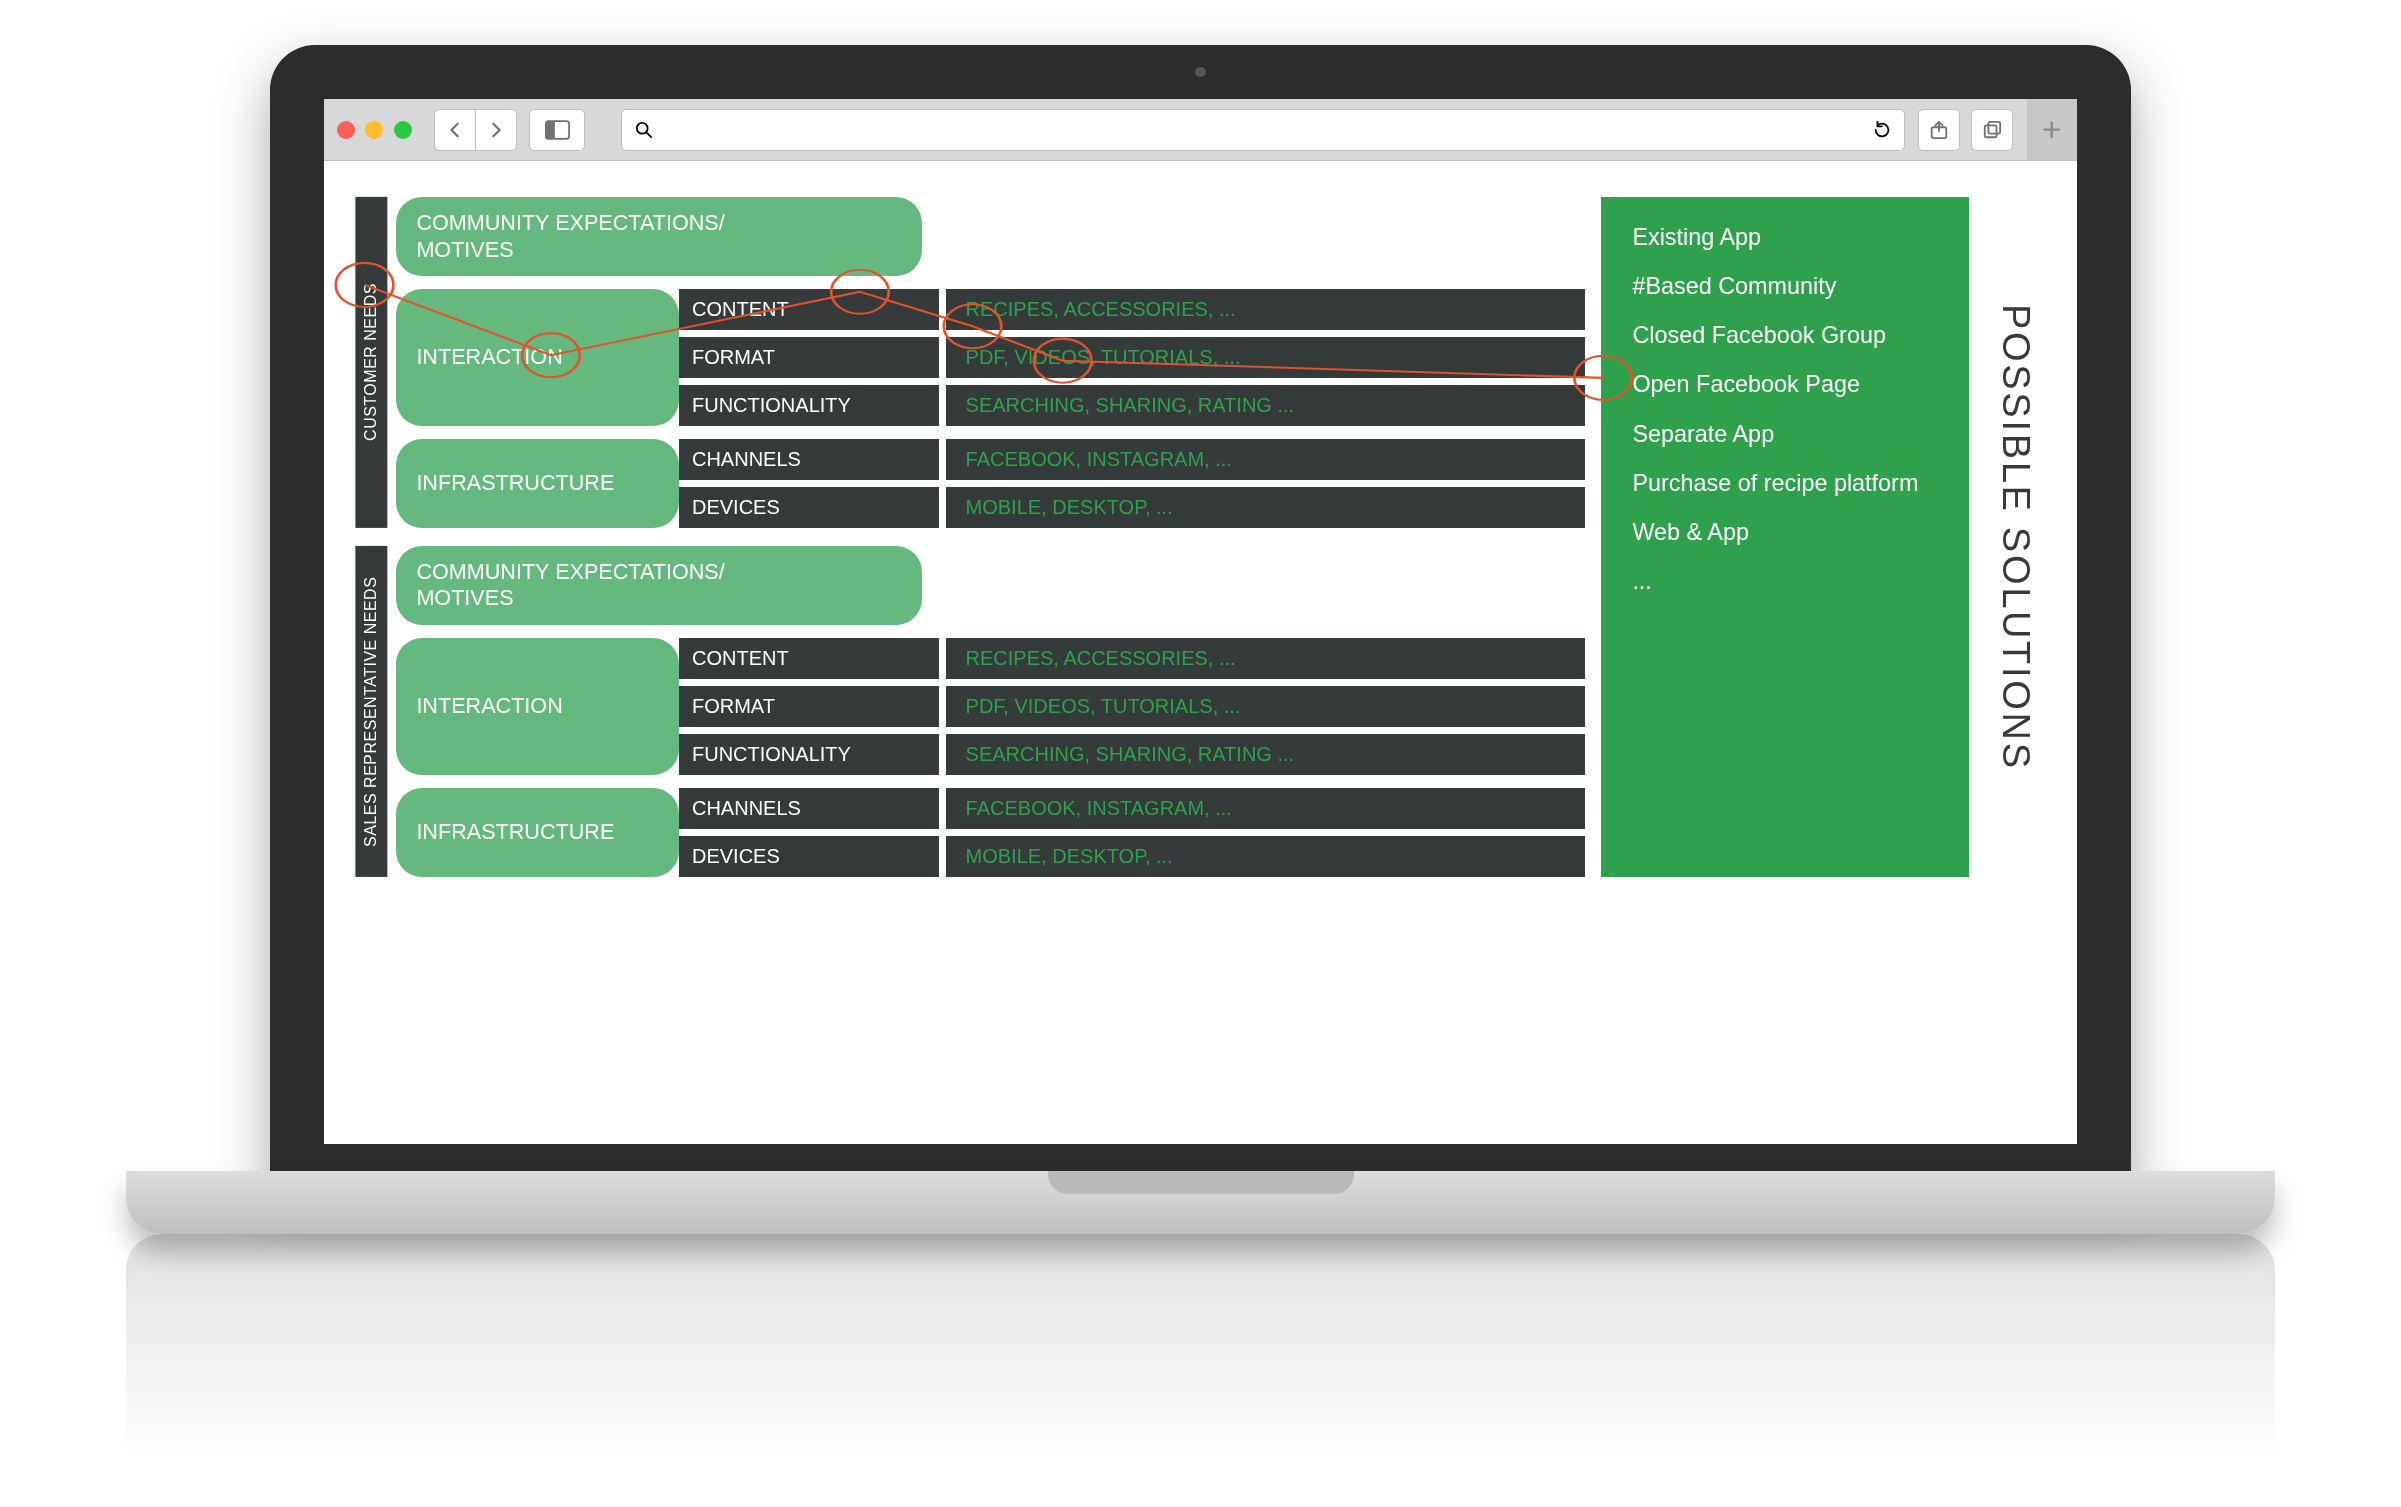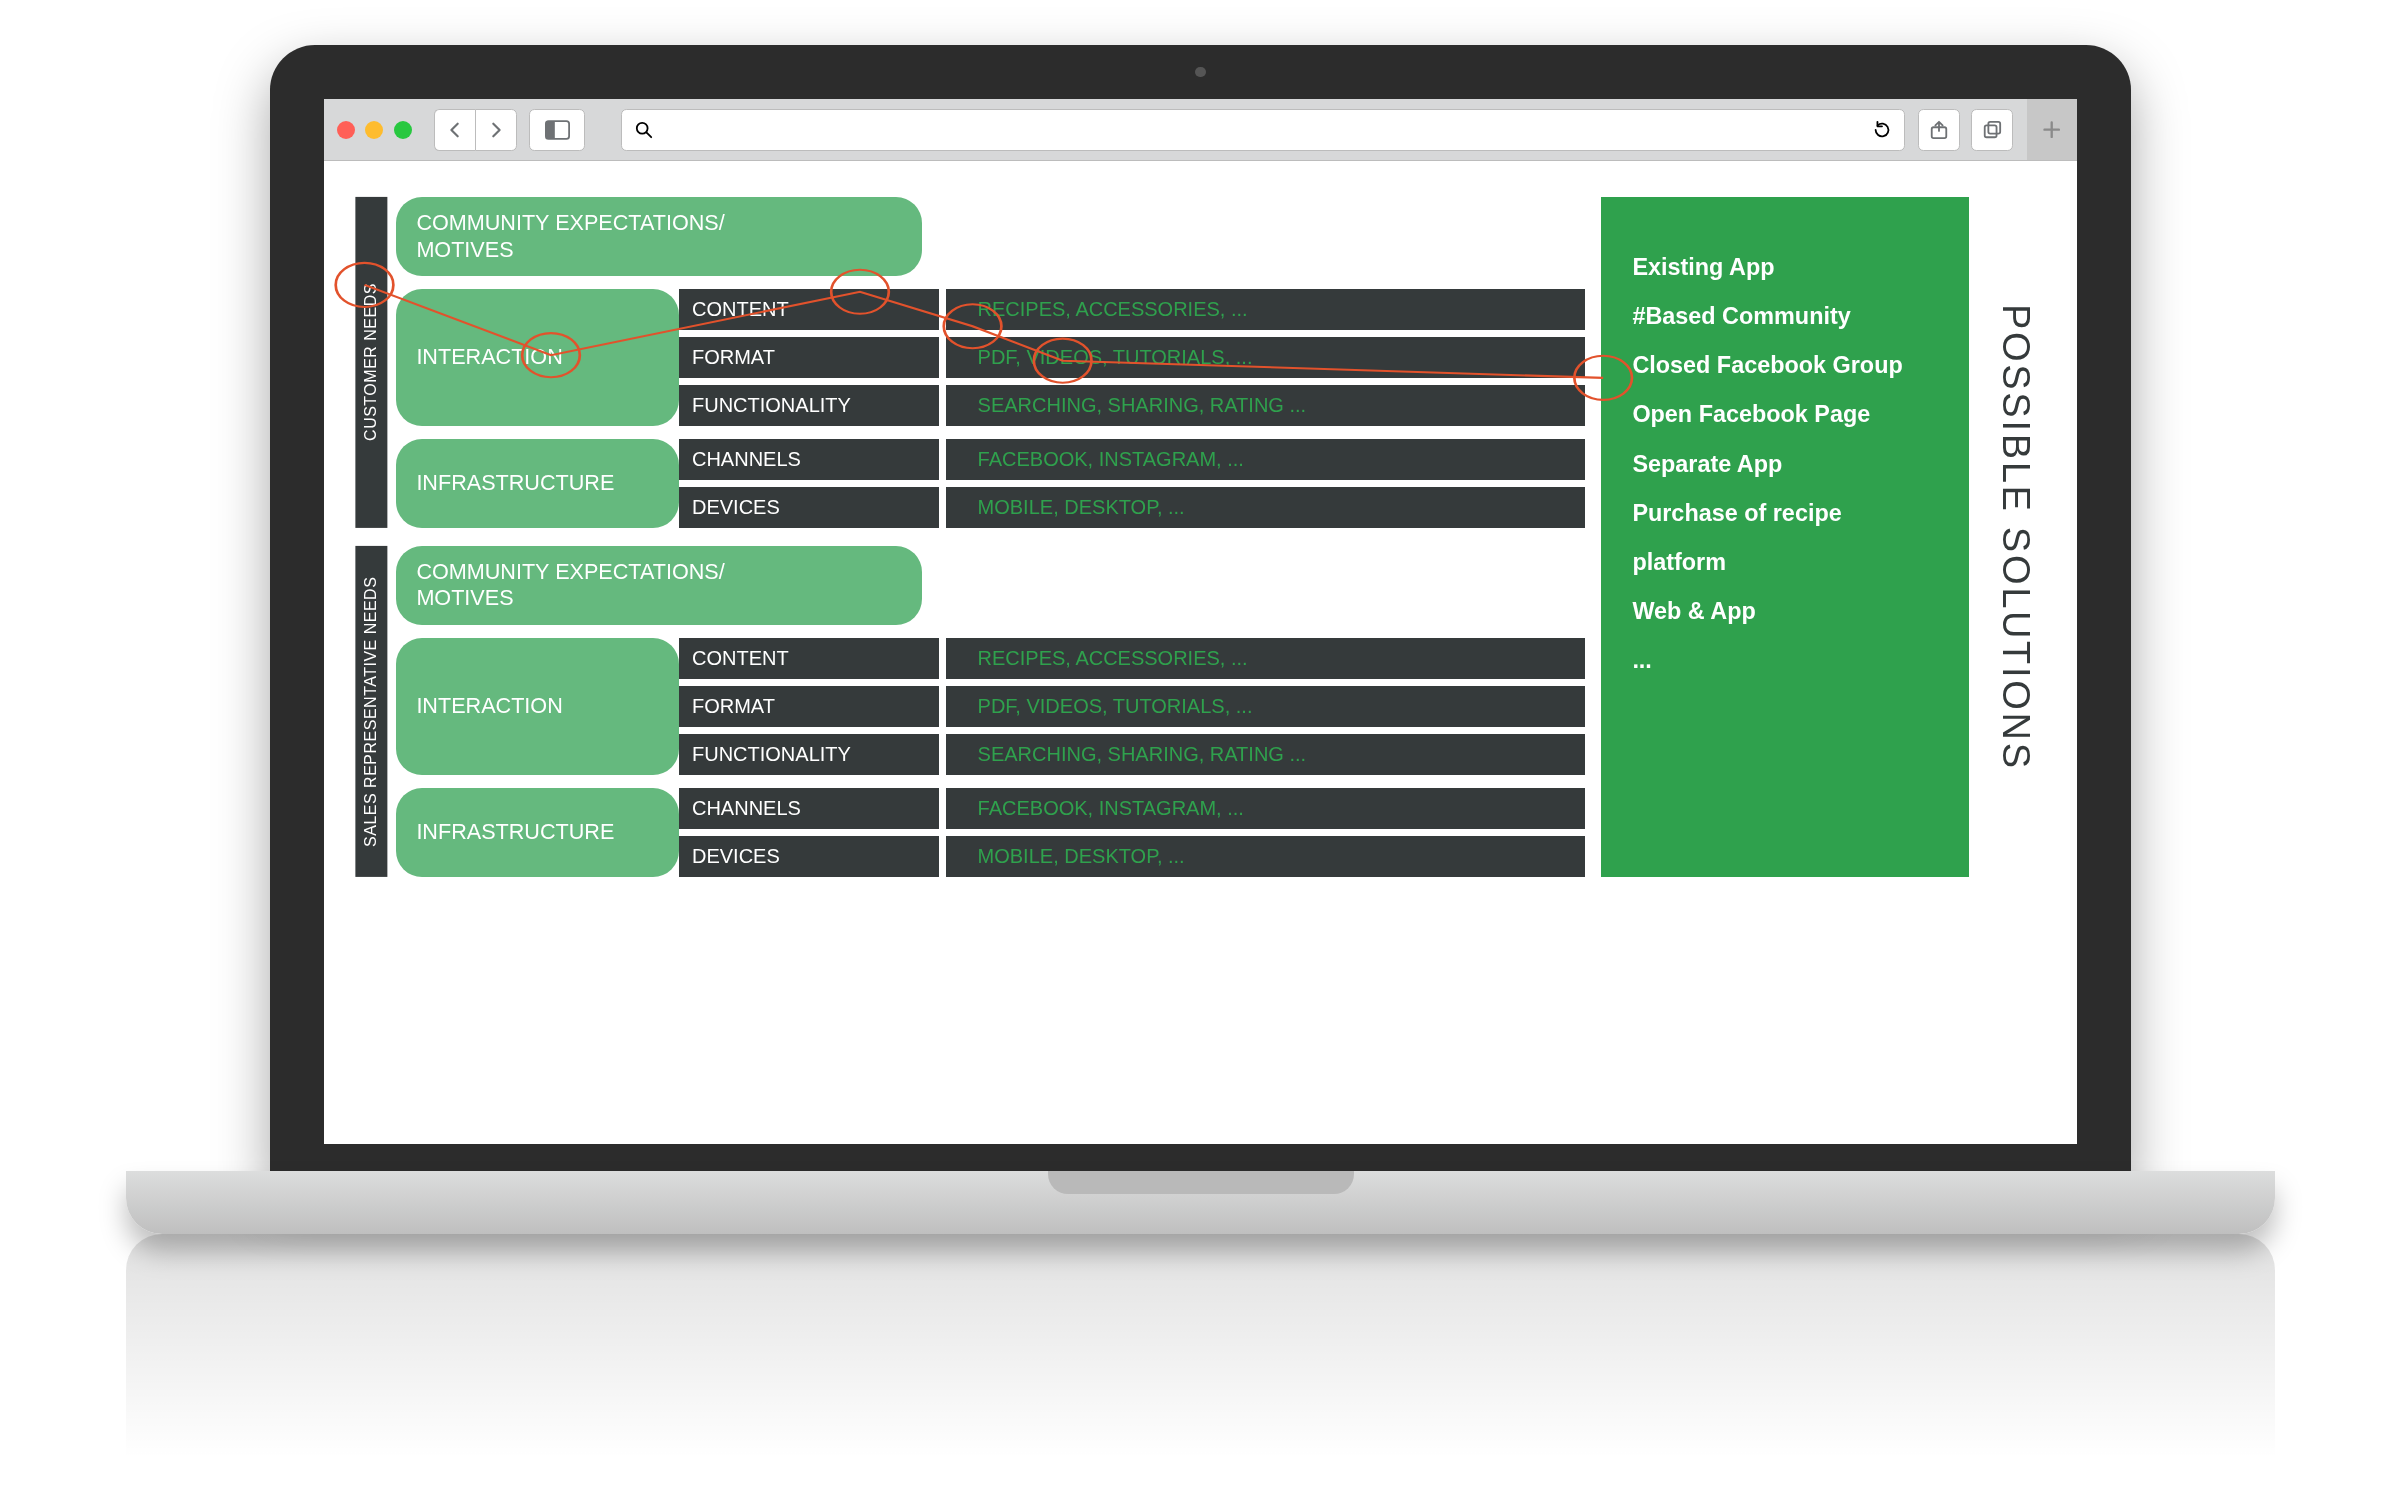--- a/index.html
+++ b/index.html
@@ -75,25 +75,25 @@
   .group-col{display:flex;flex-direction:column;gap:12.6px;width:1189px;}
   .green-box{background:var(--green-light);color:#fff;padding:12.6px 20px;font-size:21.6px;
     line-height:1.25;border-radius:26px;}
   .multi-row{display:flex;align-items:stretch;}
   .multi-row .green-box{width:243px;display:flex;align-items:center;}
   .rows{flex:1;display:flex;flex-direction:column;gap:7.2px;}
   .row{display:flex;gap:0;}
   .row .hdr{width:234px;background:var(--dark);color:#fff;font-size:20px;
     padding:9px 12.6px;}
   .row .val{flex:1;background:var(--dark);color:var(--green-main);font-size:20px;
-    padding:9px 32px;}
+    padding:9px 20px;}
   .row .hdr{border-right:7.2px solid #fff;}
 
   .solutions{background:var(--green-main);color:#fff;font-size:23.4px;line-height:2.1;
-    padding:46px 31px;width:324px;font-weight:bold;}
+    padding:16px 31px;width:324px;}
   .sol-title{writing-mode:vertical-rl;font-size:38px;color:var(--dark);letter-spacing:2.7px;
     display:flex;align-items:center;justify-content:center;padding:0 9px;text-orientation:mixed;}
 
   
   .overlay{position:absolute;left:0;top:0;width:100%;height:100%;pointer-events:none;}
 </style>
 </head>
 <body>
 
 <div class="stage">

